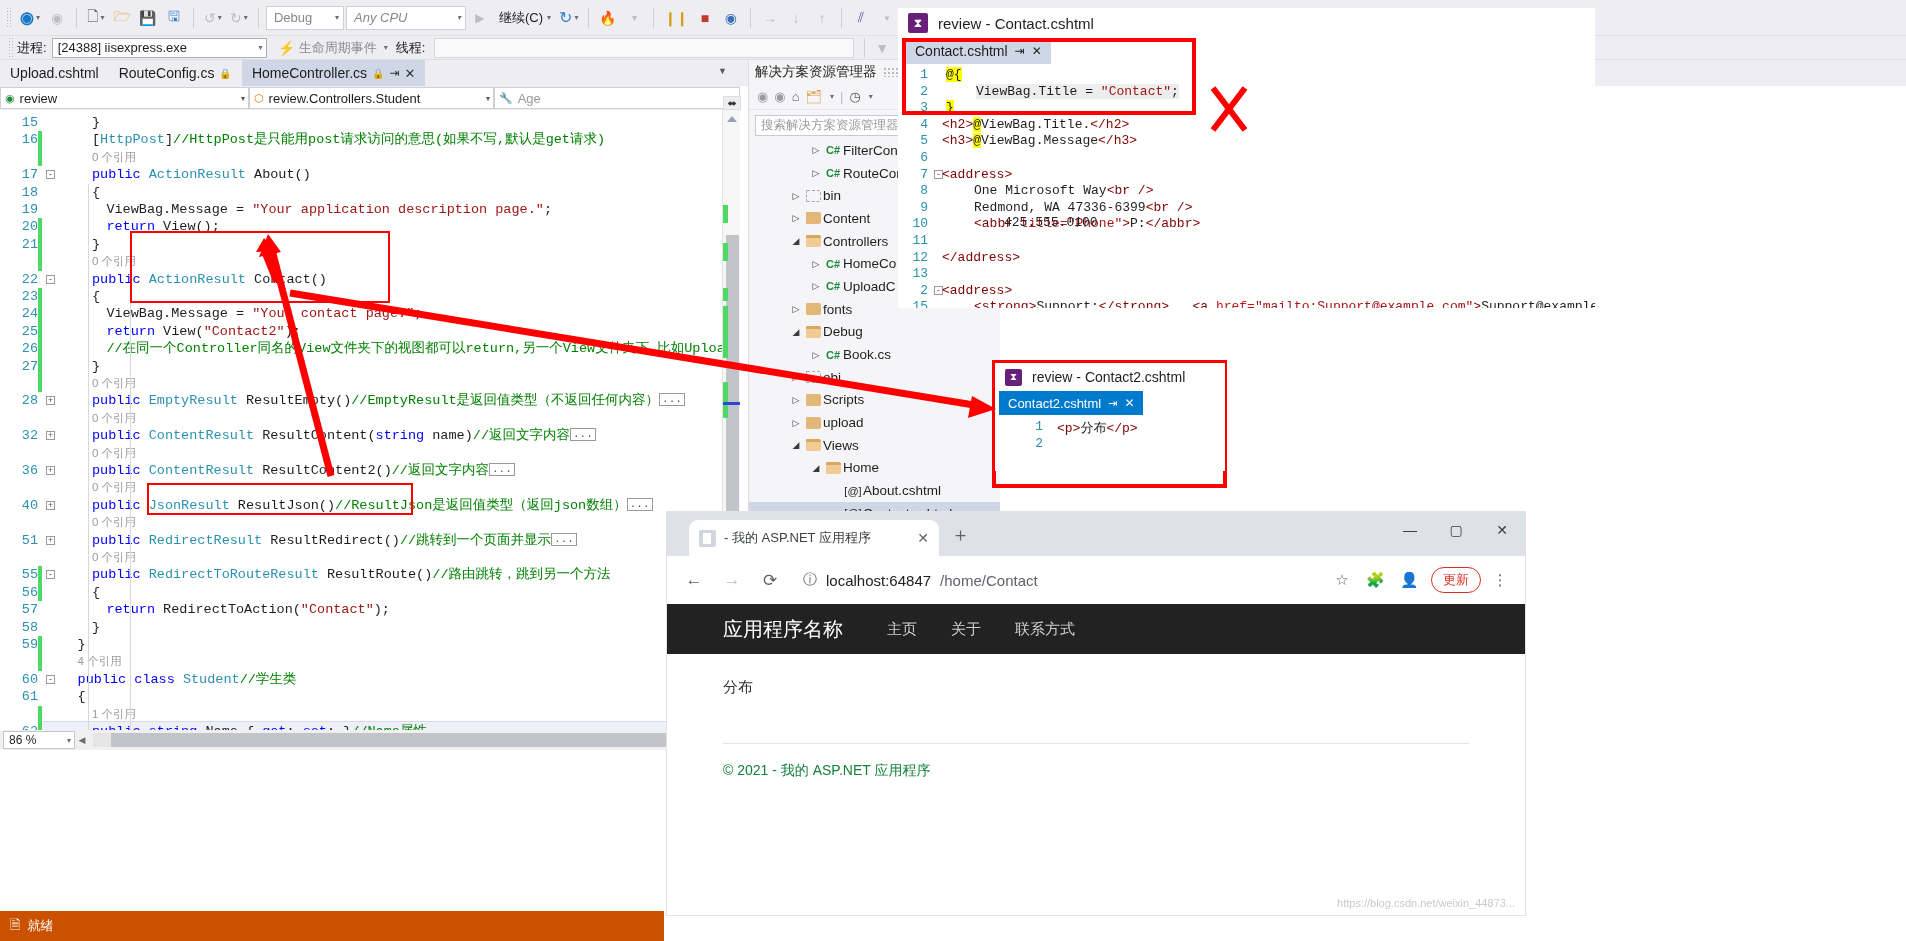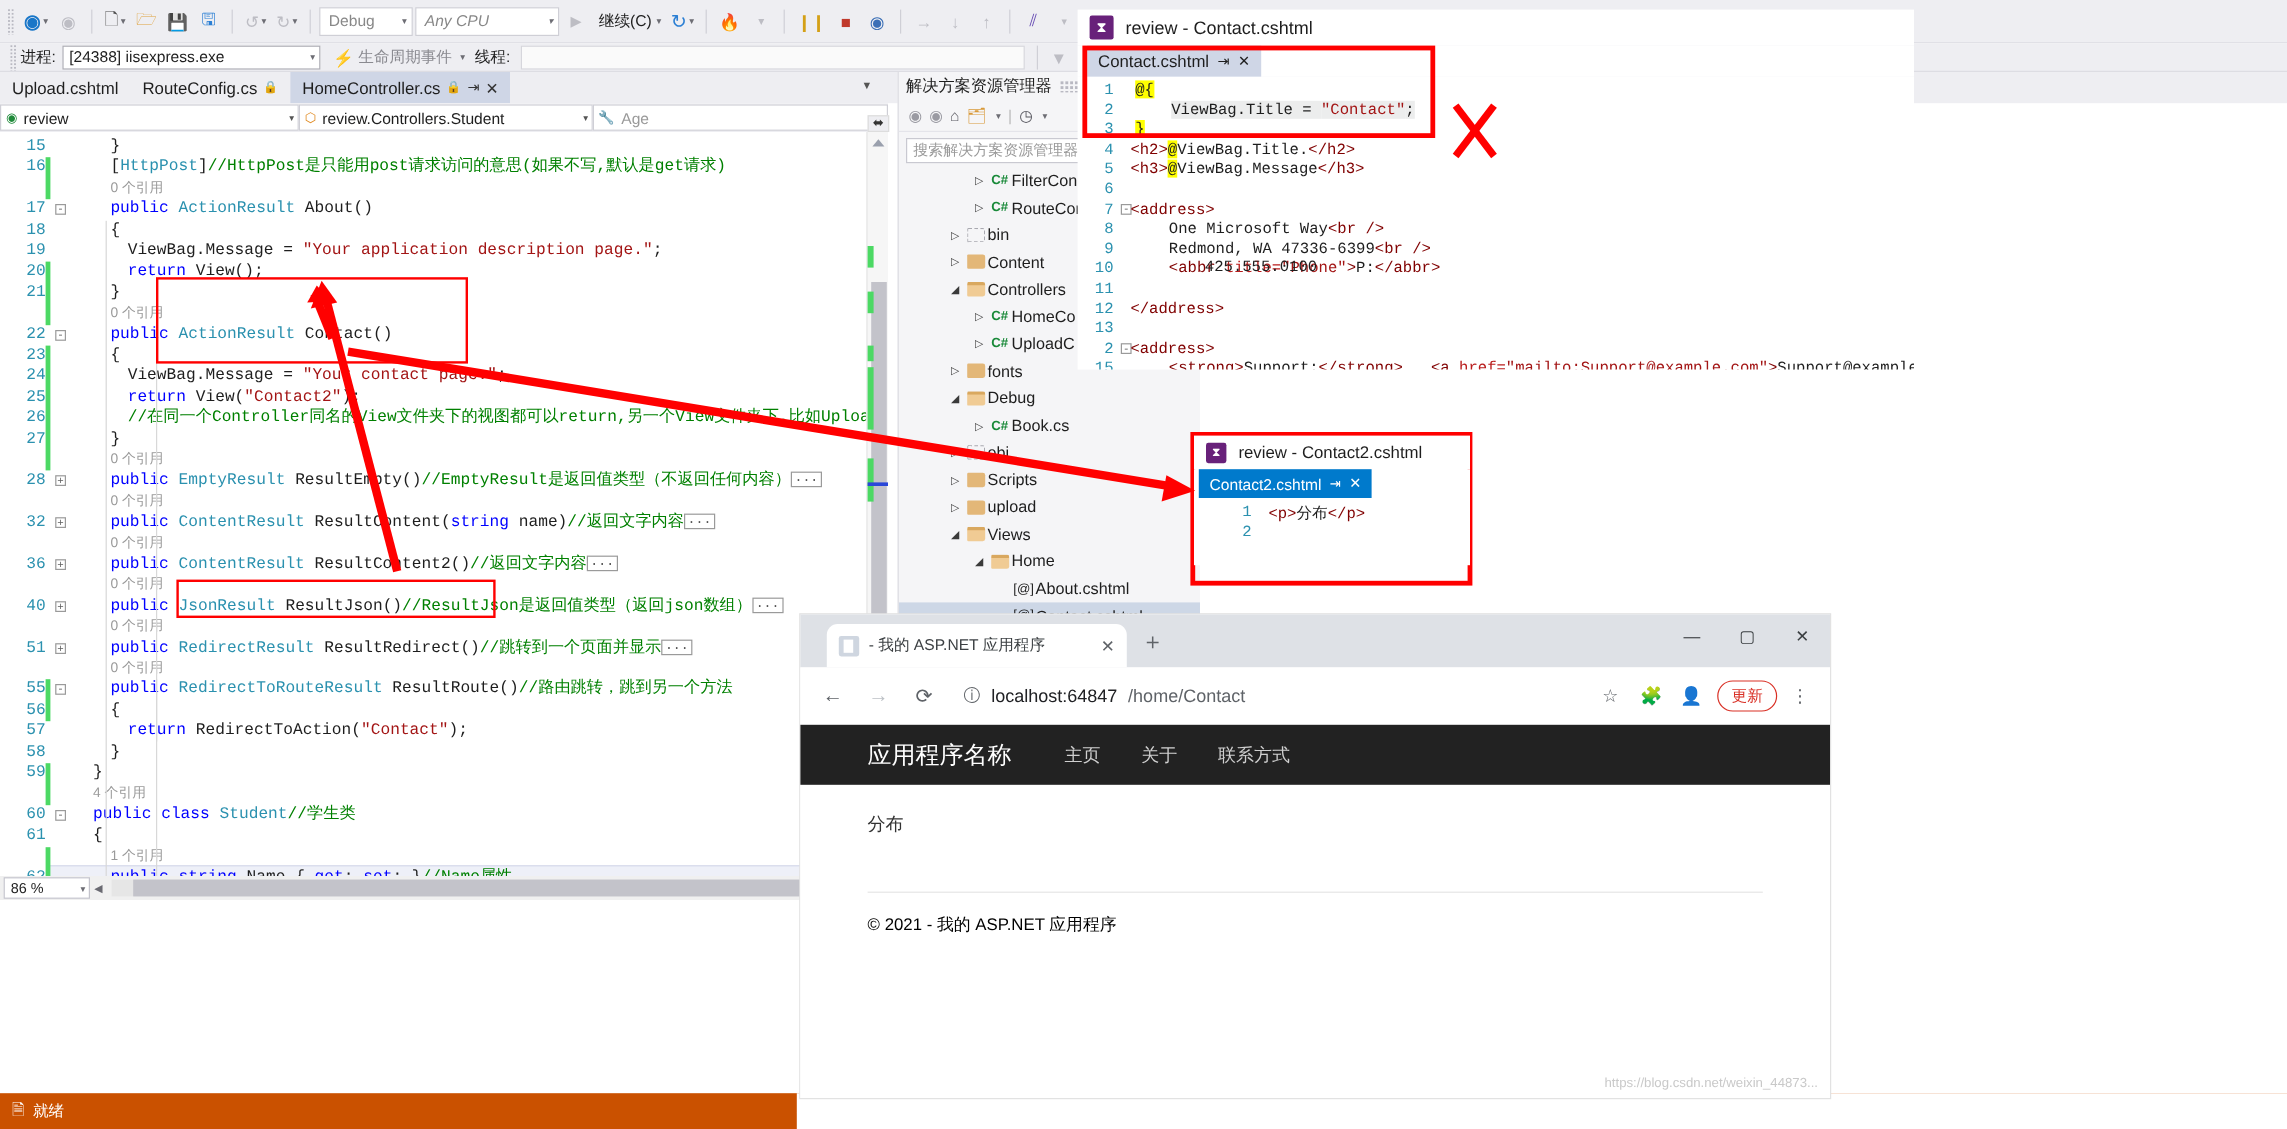--- a/index.html
+++ b/index.html
@@ -193,21 +193,21 @@
     font-size:15px; color:#5f6368;}
   #br-update { height:26px; border:1px solid #d93025; border-radius:13px; color:#d93025;
     font-size:13px; display:flex; align-items:center; padding:0 11px; margin-left:2px;}
   #br-content { height:311px; background:#fff; }
   #site-nav { height:50px; background:#222222; display:flex; align-items:center; padding-left:56px; gap:34px;text-align:right;}
   #site-brand { color:#fff; font-size:20px; margin-right:10px;}
   .site-link { color:#cfcfcf; font-size:15px; }
   #site-body { padding:24px 56px 0 56px; }
   #site-msg { font-size:15px; color:#333; }
   #site-hr { margin:46px 56px 0 56px; border-top:1px solid #e5e5e5; }
-  #site-foot { padding:18px 56px; font-size:14px; color:#000000; }
+  #site-foot { padding:18px 56px; font-size:14px; color:#15803d; }
   #br-watermark { position:absolute; right:10px; bottom:6px; font-size:11px; color:#c9c9c9;}
 </style>
 </head>
 <body>
 
 <div id="vs-shell" class="abs">
 
   <div id="toolbar1" class="abs">
     <div class="tb-grip"></div>
     <div class="tb-btn">

